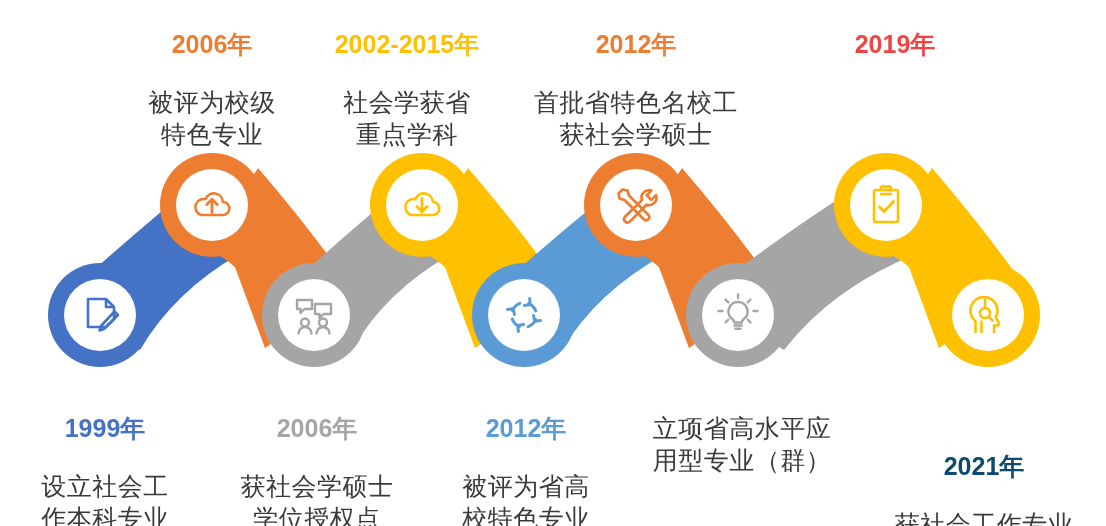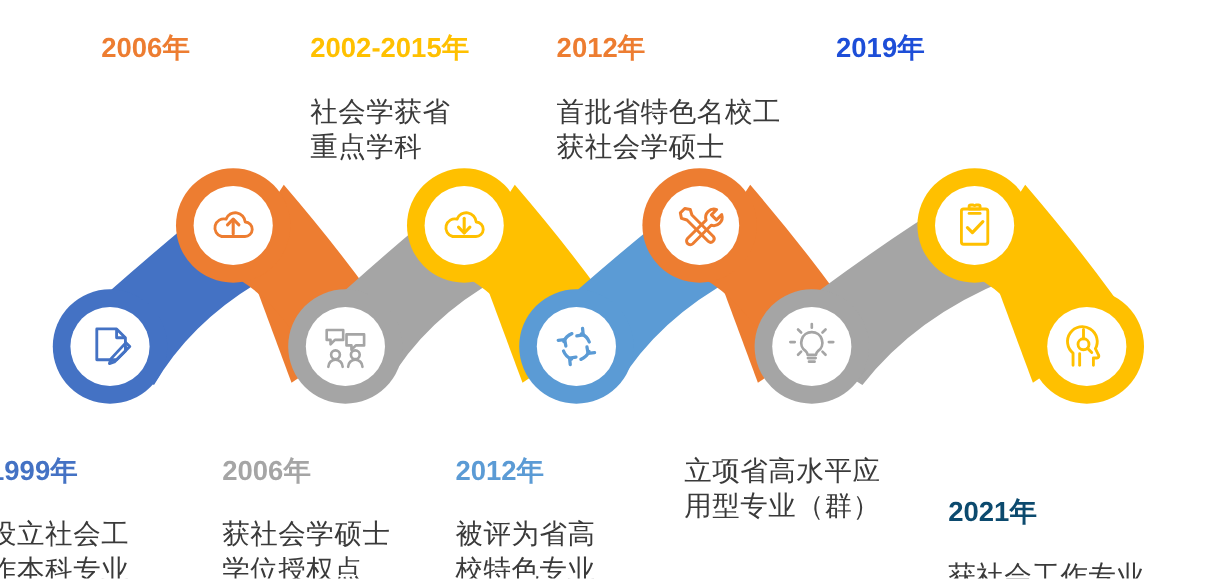--- a/index.html
+++ b/index.html
@@ -23,21 +23,21 @@
   }
   #chain-svg {
     position: absolute;
     left: 0;
     top: 0;
     width: 1106px;
     height: 526px;
   }
   .label-block {
     position: absolute;
-    text-align: left;
+    text-align: center;
     line-height: 1.28;
     white-space: pre-line;
   }
   .label-year {
     font-size: 25px;
     font-weight: bold;
     letter-spacing: 0px;
     margin-bottom: 5px;
   }
   .label-desc {
@@ -215,36 +215,38 @@
     <g color="#FFC000">
       <use href="#ic-clipboard-check" x="862" y="181" width="48" height="48"></use>
     </g>
     <g color="#FFC000">
       <use href="#ic-head-search" x="964" y="291" width="48" height="48"></use>
     </g>
   </svg>
 
   <div class="label-block top-label" style="left:92px; top:8px; width:240px;">
     <div class="label-year" style="color:#ED7D31;">2006年</div>
+    <div class="label-desc">被评为校级
+特色专业</div>
   </div>
 
   <div class="label-block top-label" style="left:282px; top:8px; width:250px;">
     <div class="label-year" style="color:#FFC000;">2002-2015年</div>
     <div class="label-desc">社会学获省
 重点学科</div>
   </div>
 
   <div class="label-block top-label" style="left:506px; top:8px; width:260px;">
     <div class="label-year" style="color:#ED7D31;">2012年</div>
     <div class="label-desc">首批省特色名校工
 获社会学硕士</div>
   </div>
 
   <div class="label-block top-label" style="left:760px; top:8px; width:270px;">
-    <div class="label-year" style="color:#1d4ed8;">2019年</div>
+    <div class="label-year" style="color:#ef4444;">2019年</div>
   </div>
 
   <div class="label-block bottom-label" style="left:-10px; top:392px; width:230px;">
     <div class="label-year" style="color:#4472C4;">1999年</div>
     <div class="label-desc">设立社会工
 作本科专业</div>
   </div>
 
   <div class="label-block bottom-label" style="left:202px; top:392px; width:230px;">
     <div class="label-year" style="color:#A5A5A5;">2006年</div>

